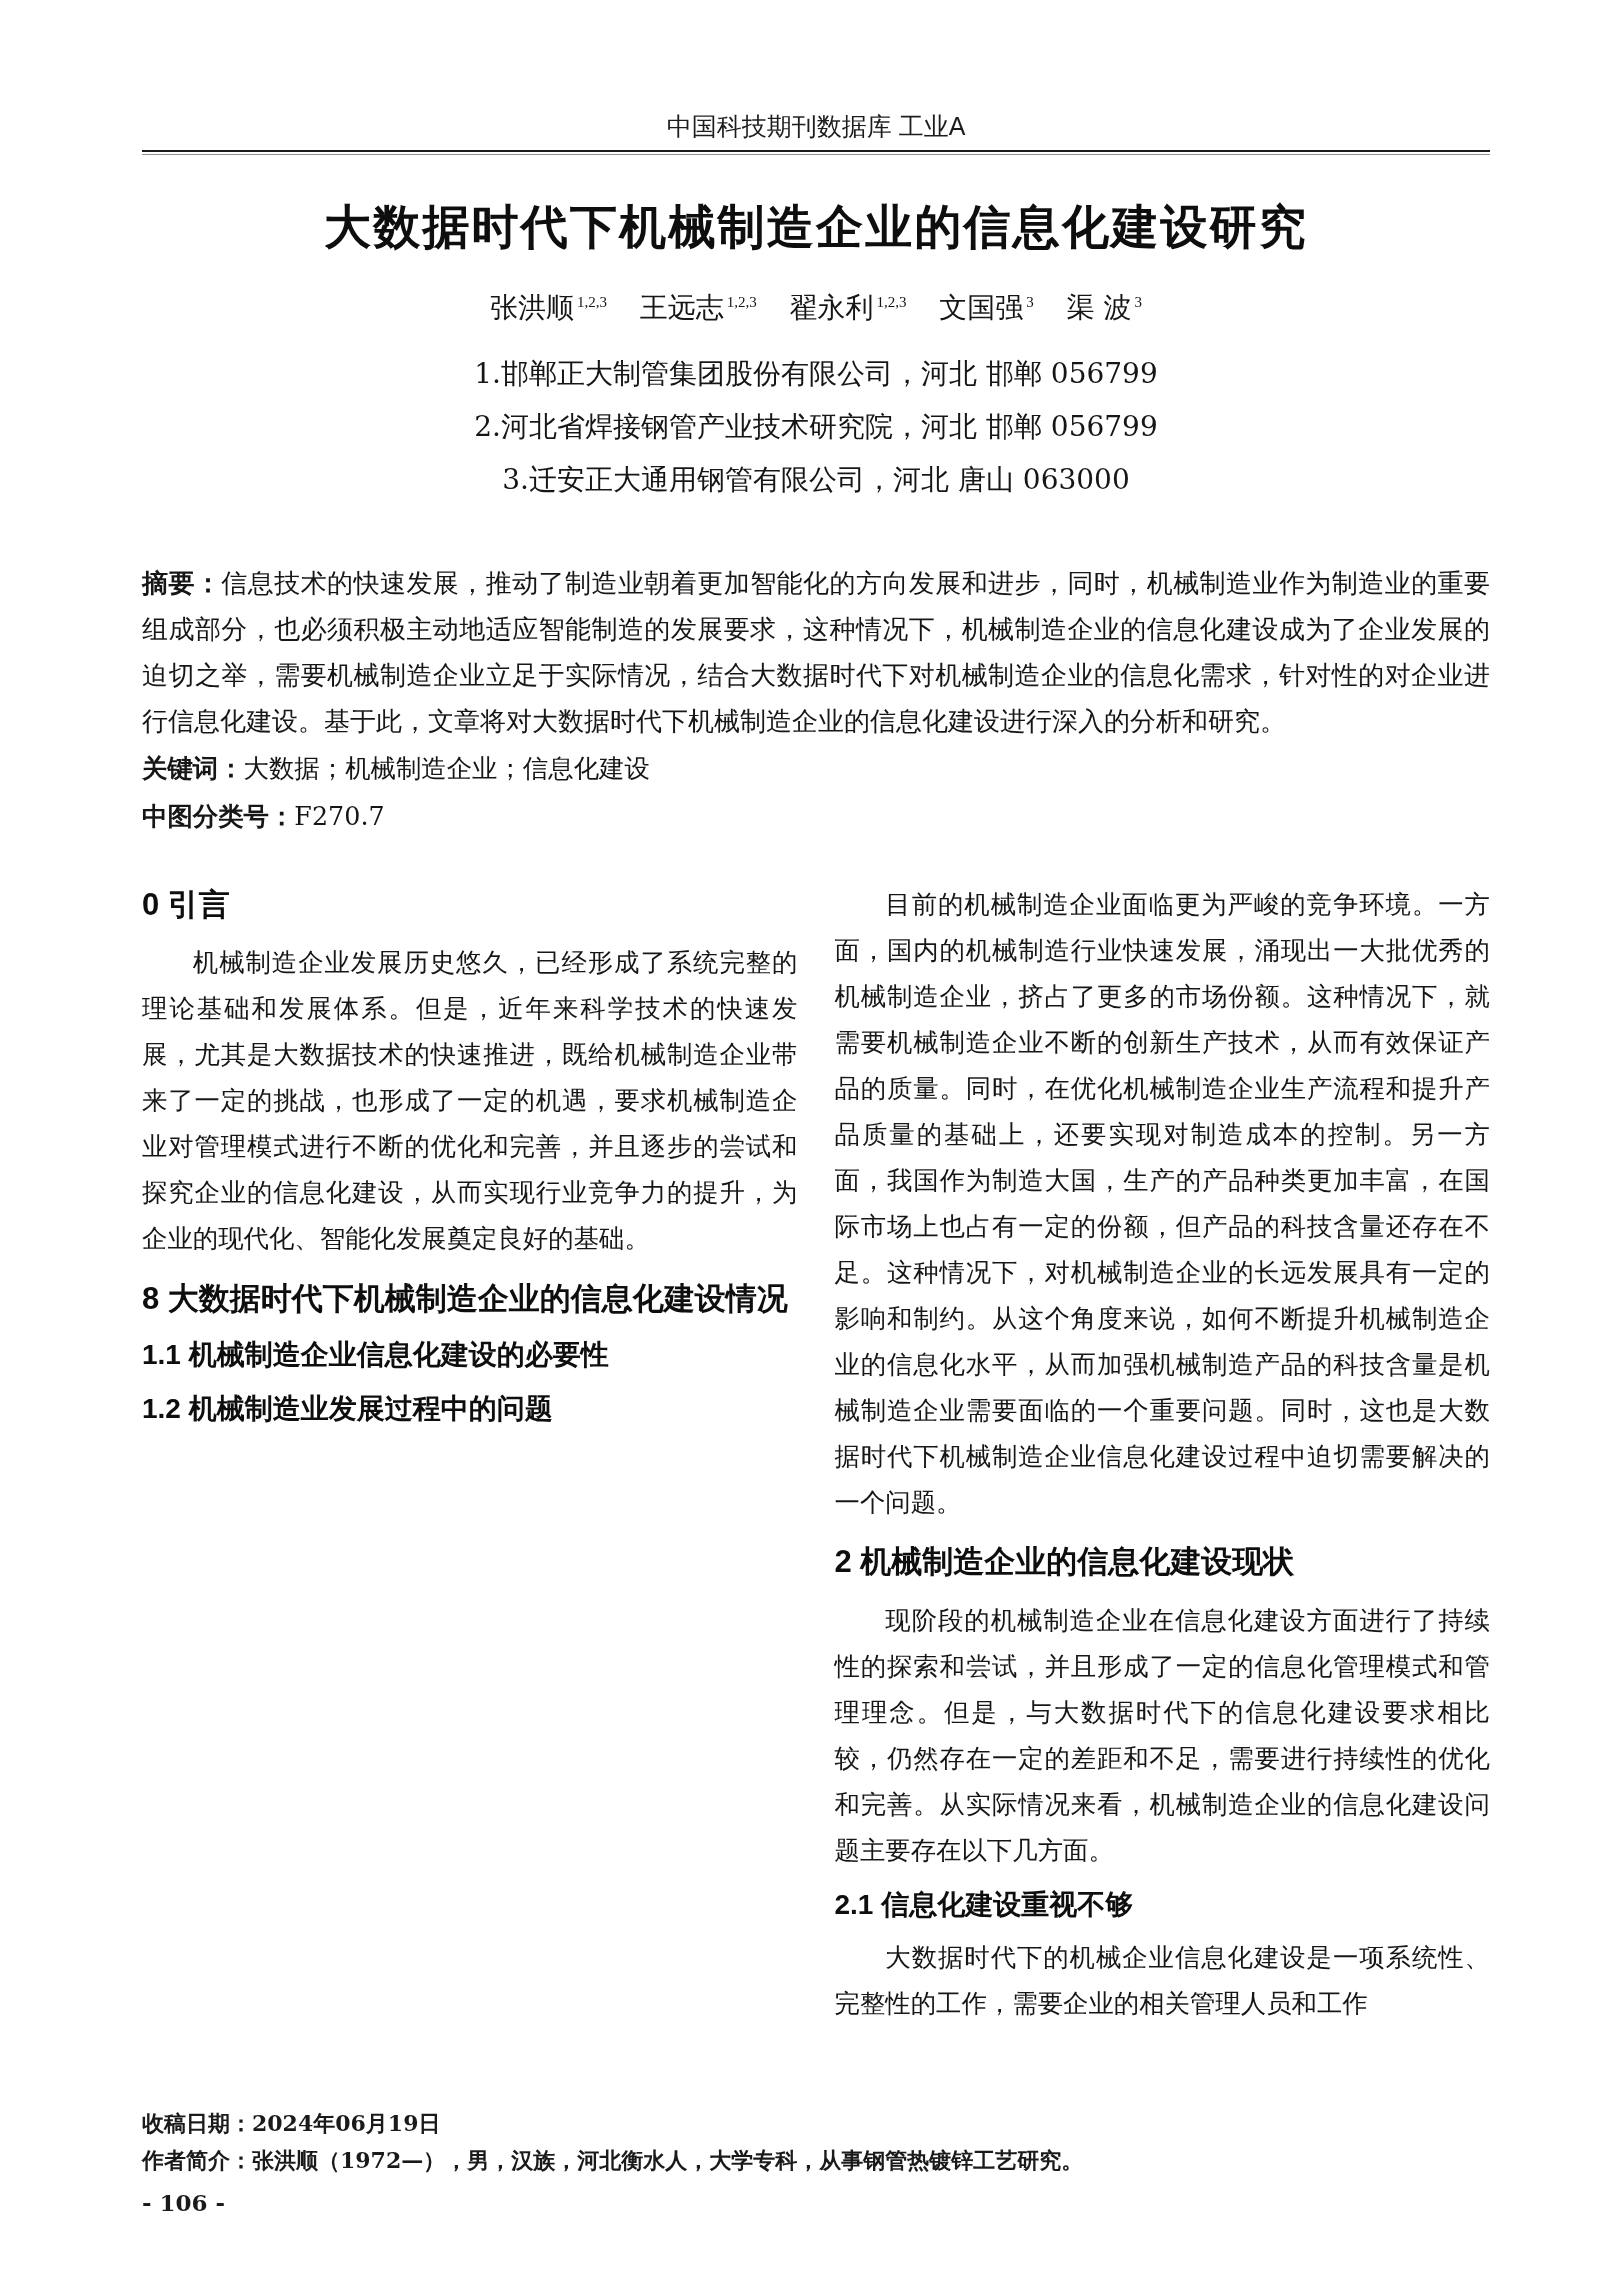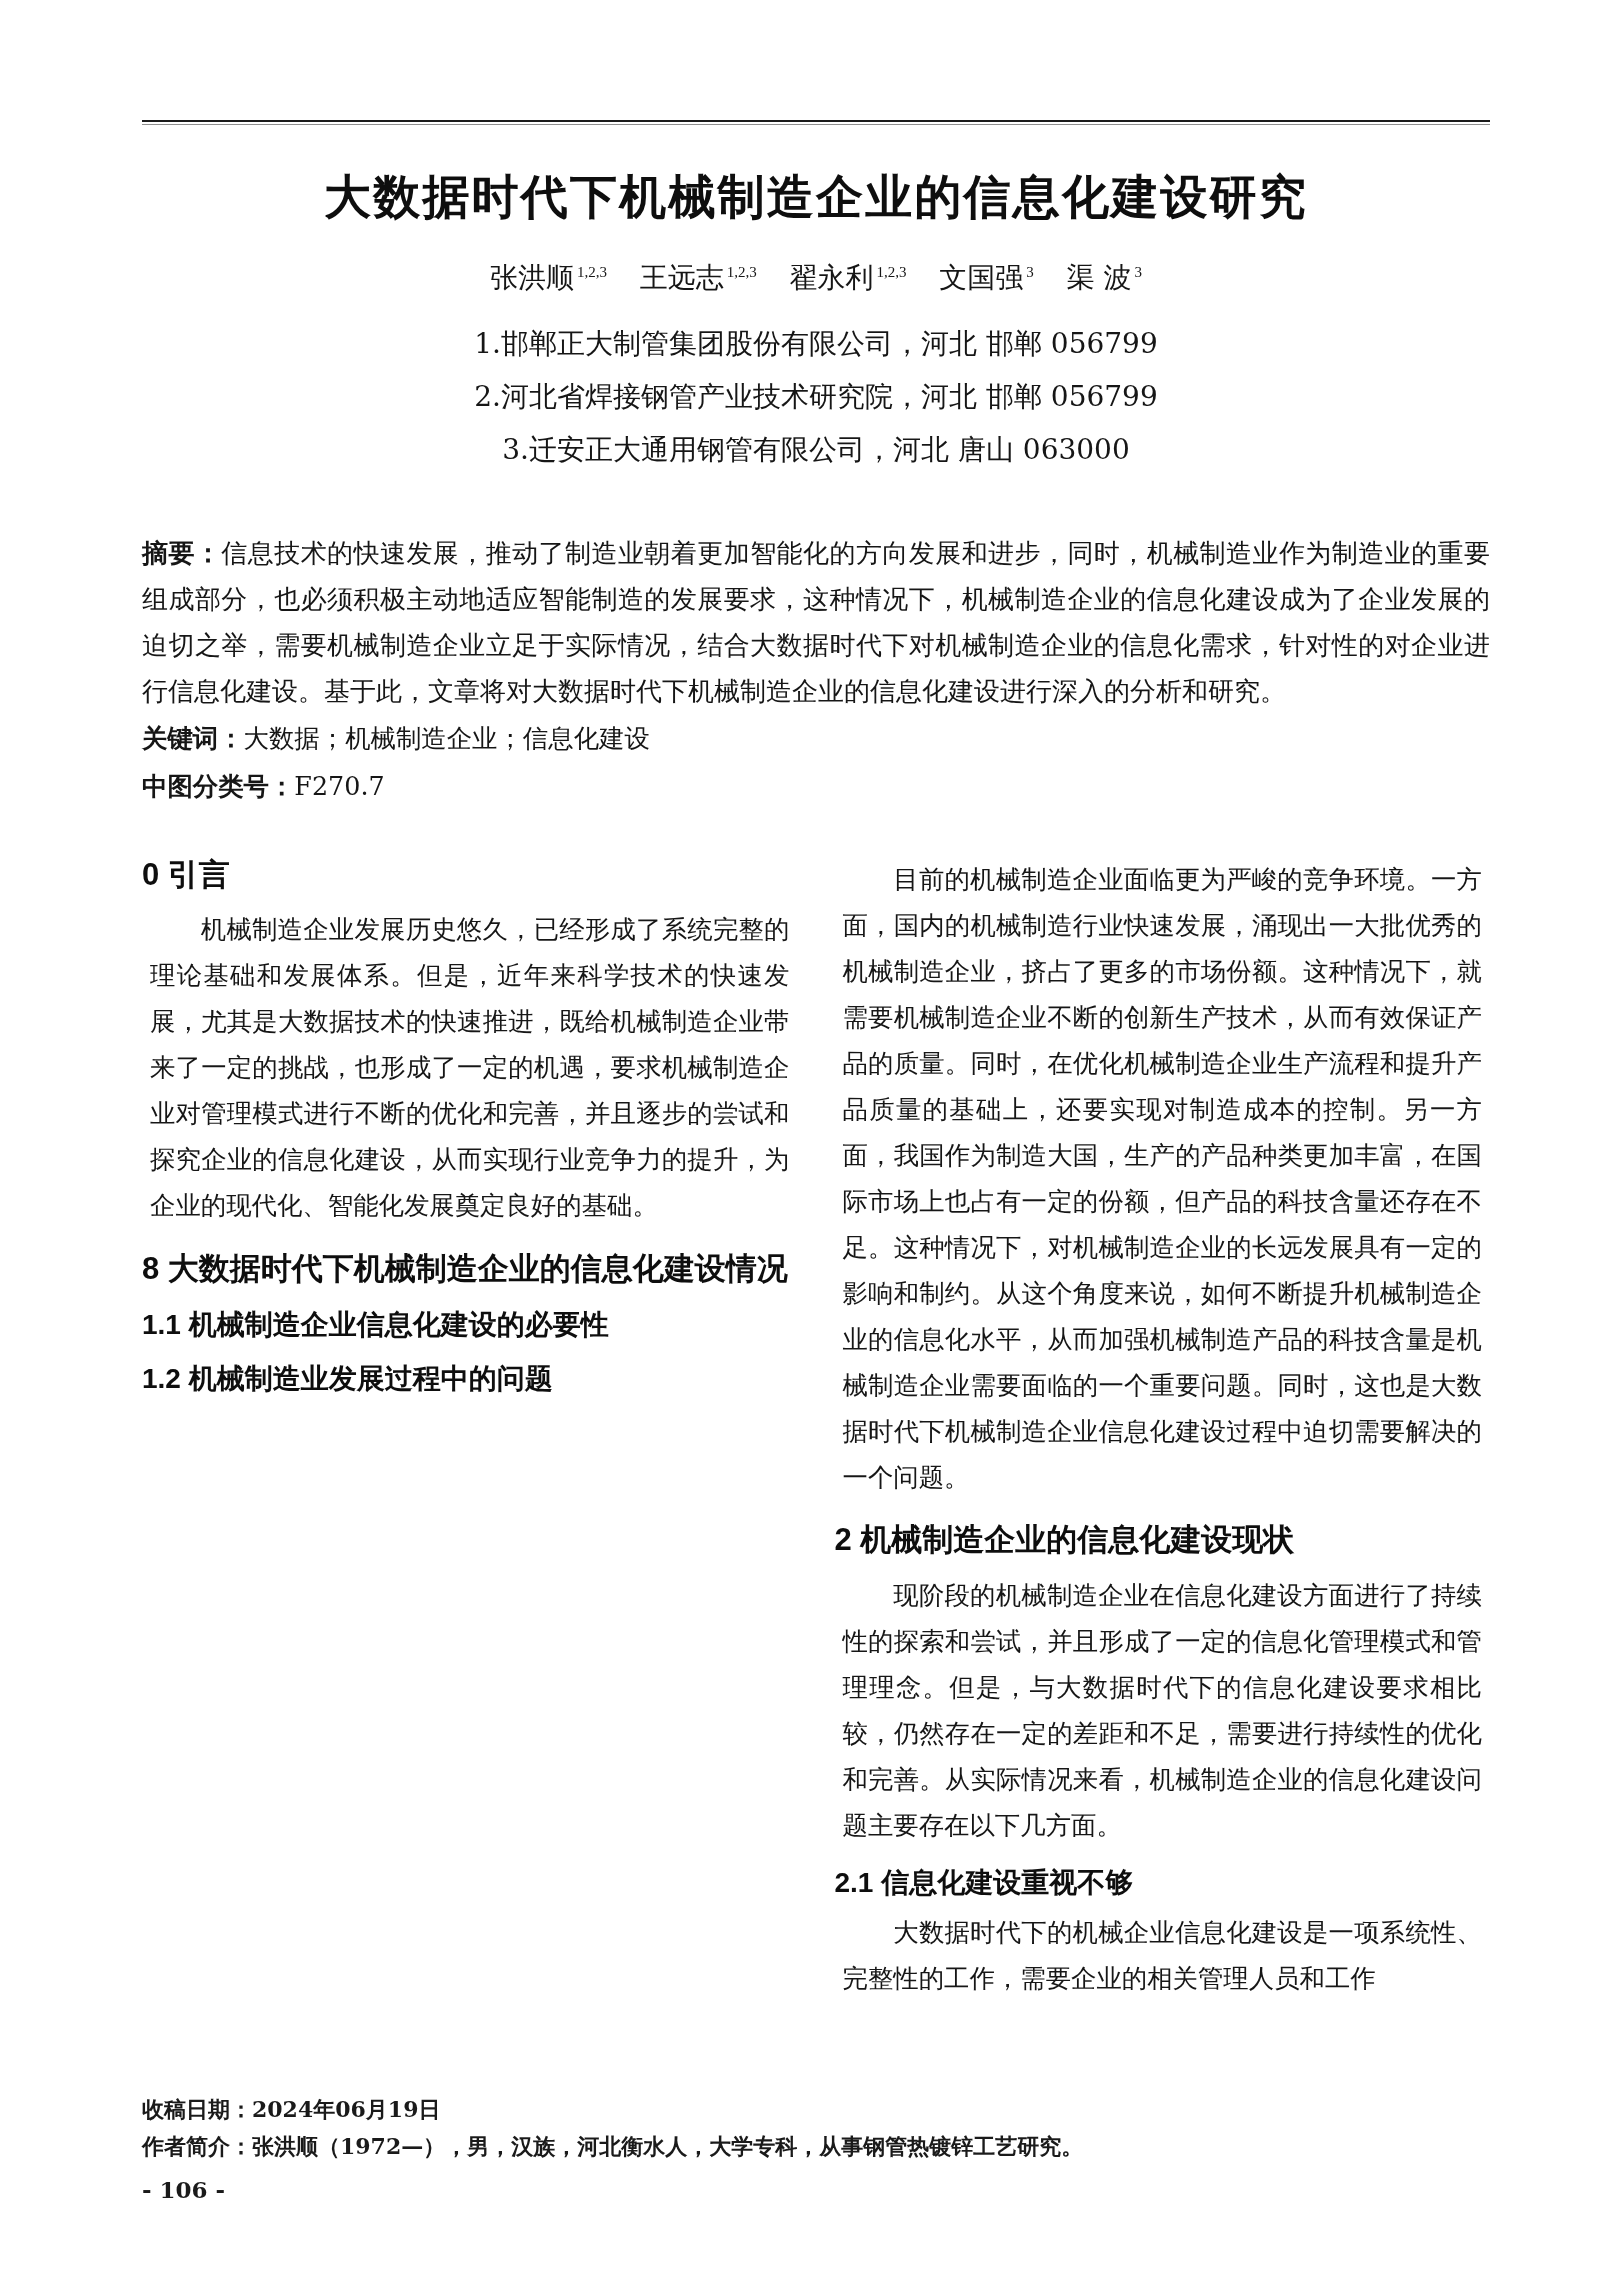--- a/index.html
+++ b/index.html
@@ -80,27 +80,26 @@
   .columns {
     display: flex;
     gap: 37px;
     margin-top: 42px;
   }
   .col {
     flex: 1 1 0;
     min-width: 0;
   }
   .col p.body-par {
-    margin: 8px;
+    margin: 0;
     font-size: 25.4px;
     line-height: 46px;
     text-align: justify;
     text-justify: inter-character;
     text-indent: 2em;
-    font-family: Liberation Mono, monospace;
   }
   .sec-heading {
     margin: 13.5px 0 10.5px 0;
     font-size: 31px;
     line-height: 48px;
     font-weight: 700;
     font-family: "Liberation Sans", "DejaVu Sans", sans-serif;
     color: #0e0e0e;
   }
   .sec-heading.first { margin-top: 0; }
@@ -123,20 +122,21 @@
     margin-top: 7.5px;
     font-size: 23px;
     line-height: 33px;
   }
 </style>
 </head>
 <body>
 
 <div class="page">
 
+  <div class="doc-header">中国科技期刊数据库 工业A</div>
   <div class="header-rule"></div>
 
   <h1 class="paper-title">大数据时代下机械制造企业的信息化建设研究</h1>
 
   <div class="authors">
     <span class="author"><span>张洪顺</span><sup>1,2,3</sup></span><span class="author"><span>王远志</span><sup>1,2,3</sup></span><span class="author"><span>翟永利</span><sup>1,2,3</sup></span><span class="author"><span>文国强</span><sup>3</sup></span><span class="author"><span>渠 波</span><sup>3</sup></span>
   </div>
 
   <div class="affiliations">
     <div>1.邯郸正大制管集团股份有限公司，河北 邯郸 056799</div>

